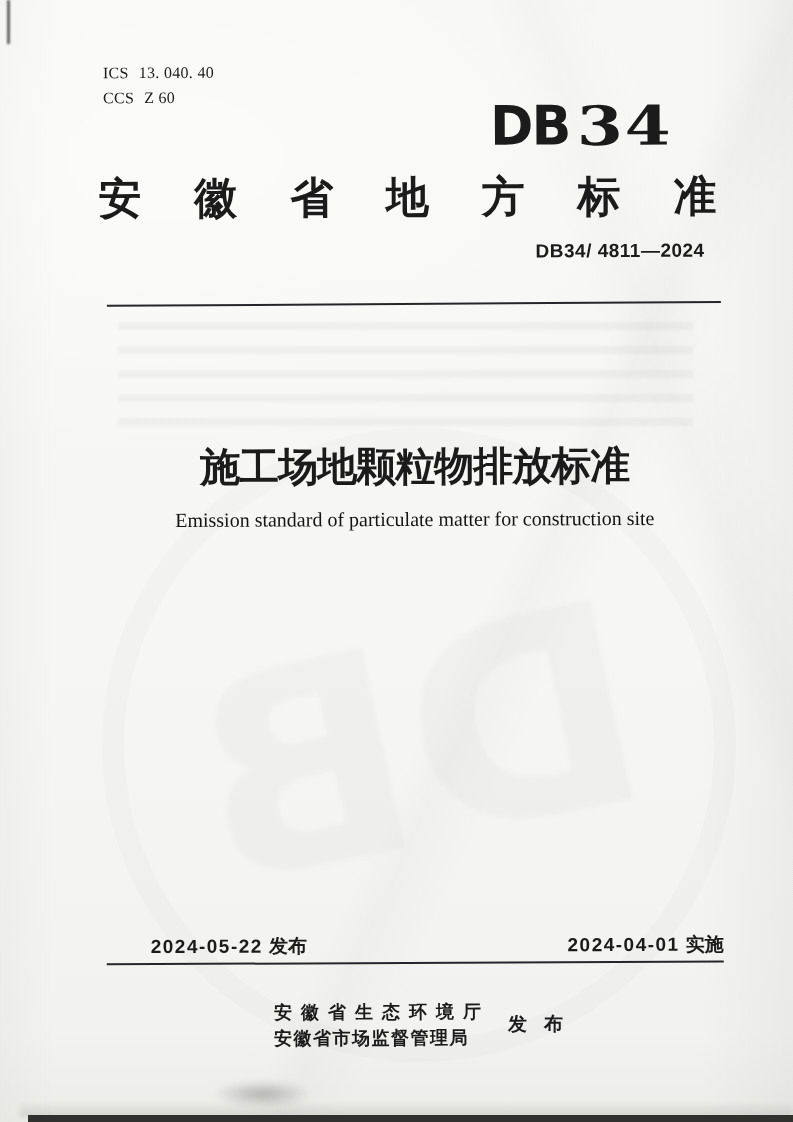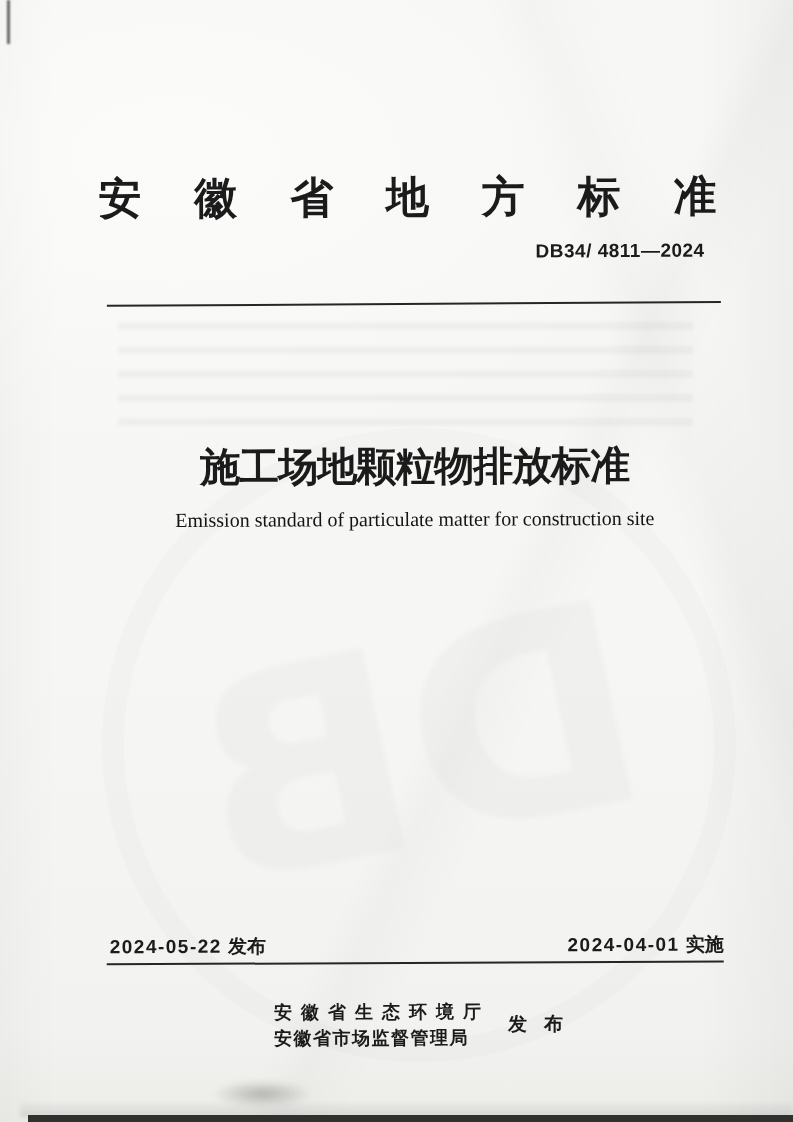--- a/index.html
+++ b/index.html
@@ -61,21 +61,21 @@
 
   
   .doc-title{position:absolute;left:108px;top:444px;width:614px;text-align:center;
     font-size:40px;font-weight:700;letter-spacing:-1px;line-height:1.1;}
   .doc-subtitle{position:absolute;left:88px;top:508px;width:654px;text-align:center;
     font-family:"Liberation Serif",serif;font-size:20px;color:#141414;}
 
   
   .dates{position:absolute;left:108px;top:936px;width:614px;display:flex;justify-content:space-between;
     font-size:19px;font-weight:600;line-height:1;}
-  .dates .date{letter-spacing:1.5px;margin-right:6px;}
+  .dates .date{letter-spacing:1.5px;margin-right:6px;margin-left:41px;}
   .rule-bottom{position:absolute;left:105px;top:962px;width:617px;height:2px;background:#26262a;}
 
   
   .issuer-row{position:absolute;left:272px;top:999px;display:flex;align-items:center;gap:20px;}
   .issuer-col{width:214px;font-size:18px;font-weight:600;line-height:1.45;white-space:nowrap;}
   .issuer-line-1{letter-spacing:9px;}
   .issuer-line-2{letter-spacing:1.5px;}
   .publish-label{font-size:19px;font-weight:600;letter-spacing:17px;white-space:nowrap;}
 </style>
 </head>
@@ -87,21 +87,33 @@
   <div class="bleed-rows"></div>
   <div class="watermark-ring">
     <div class="watermark-text">DB</div>
   </div>
   <div class="smudge"></div>
   <div class="edge-bottom-shadow"></div>
   <div class="edge-bottom"></div>
 
   <div class="content">
 
+    <div class="codes">
+      <div class="row">
+        <span class="lbl">ICS</span><span>13. 040. 40</span>
+      </div>
+      <div class="row">
+        <span class="lbl">CCS</span><span>Z 60</span>
+      </div>
+    </div>
 
+    <div class="logo">
+      <span class="db">DB</span>
+      <span class="num">34</span>
+    </div>
 
     <div class="province-title">
       <span>安</span>
       <span>徽</span>
       <span>省</span>
       <span>地</span>
       <span>方</span>
       <span>标</span>
       <span>准</span>
     </div>

